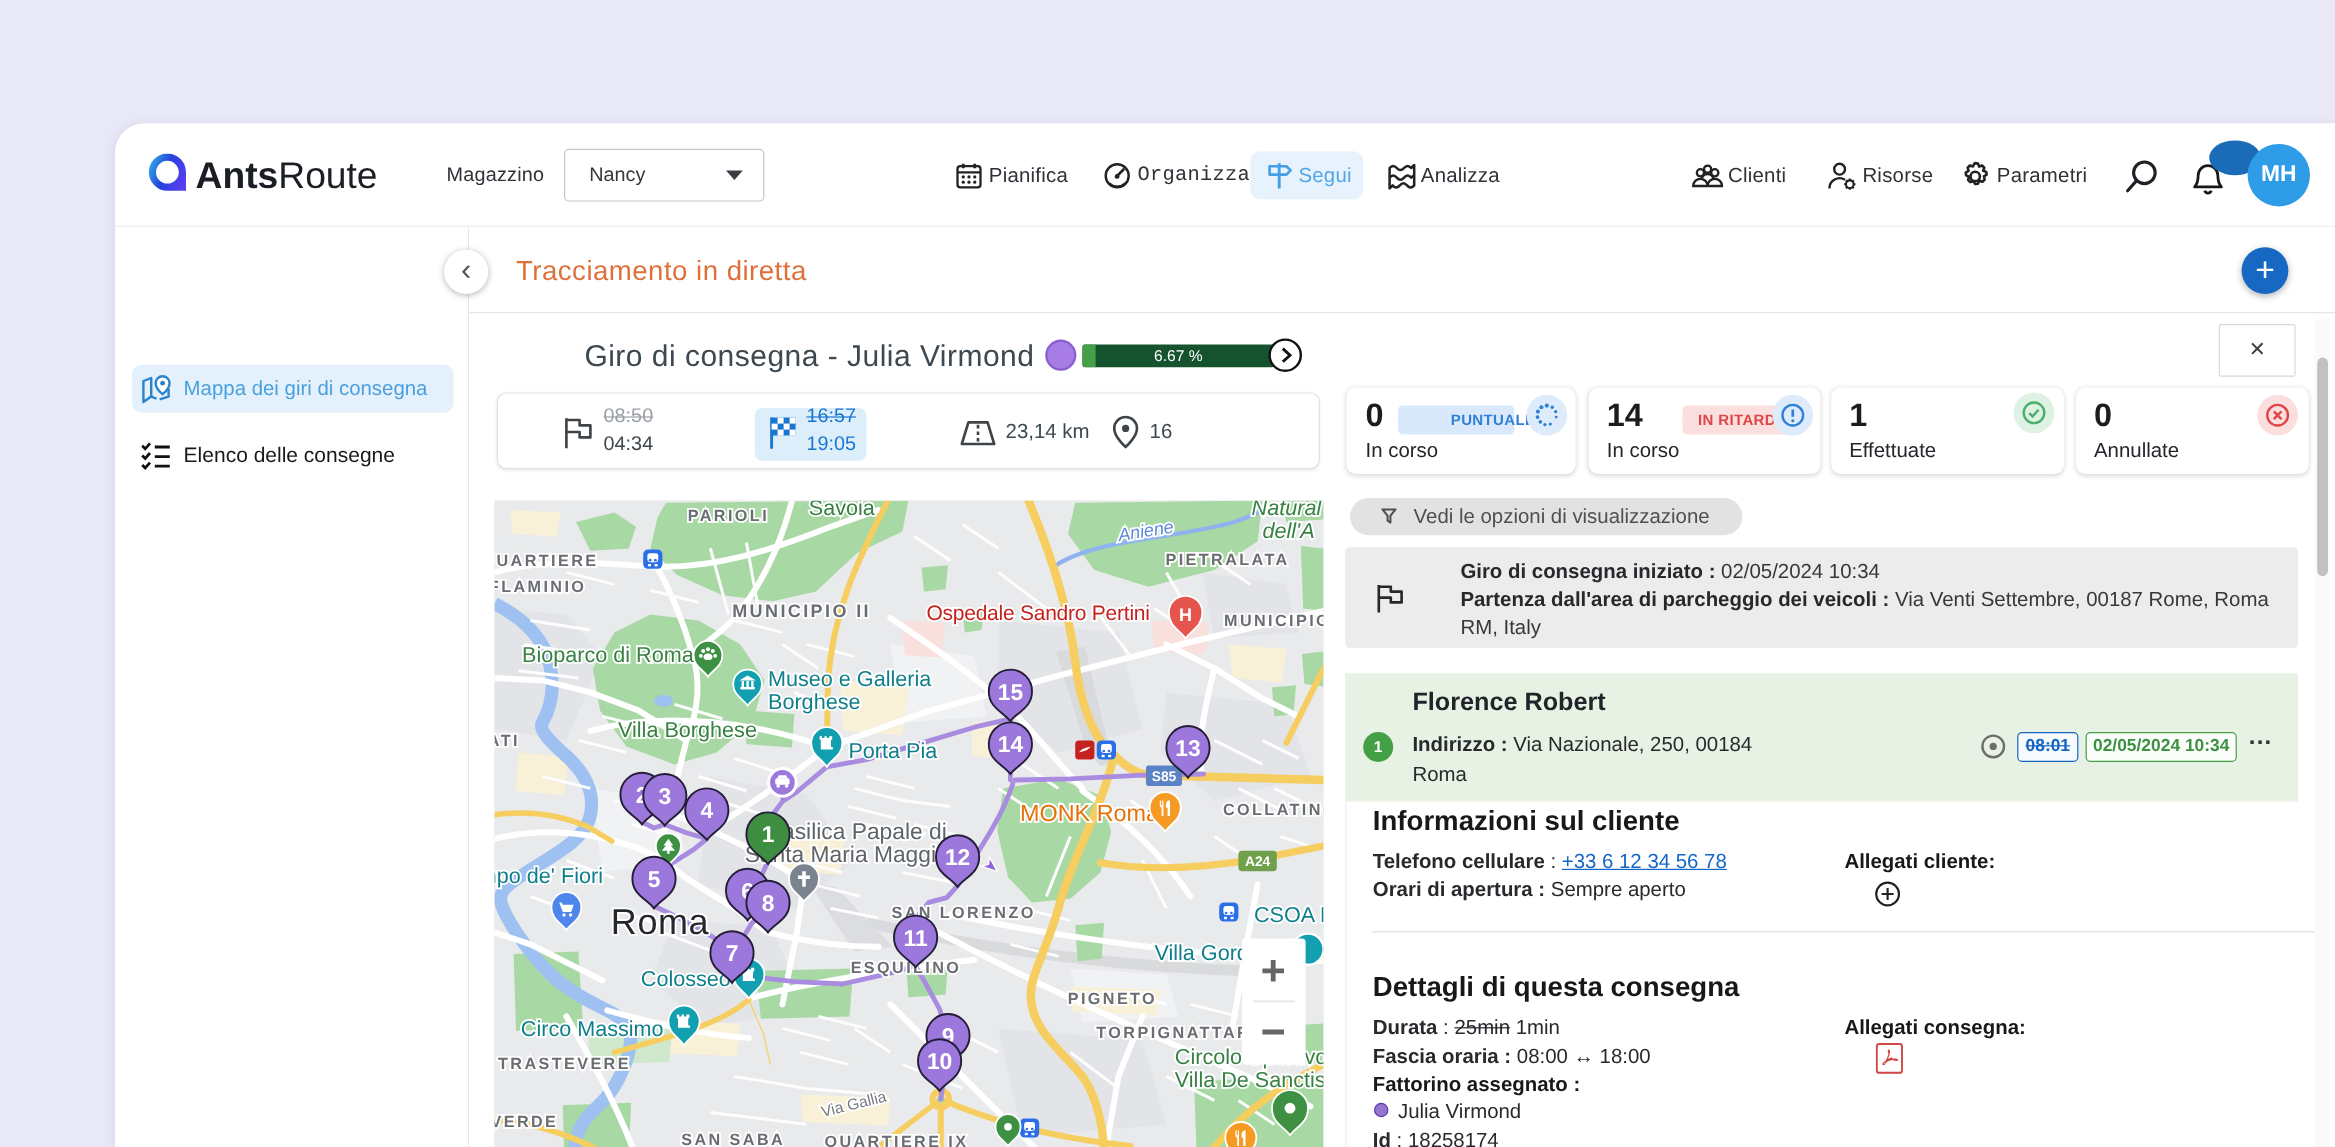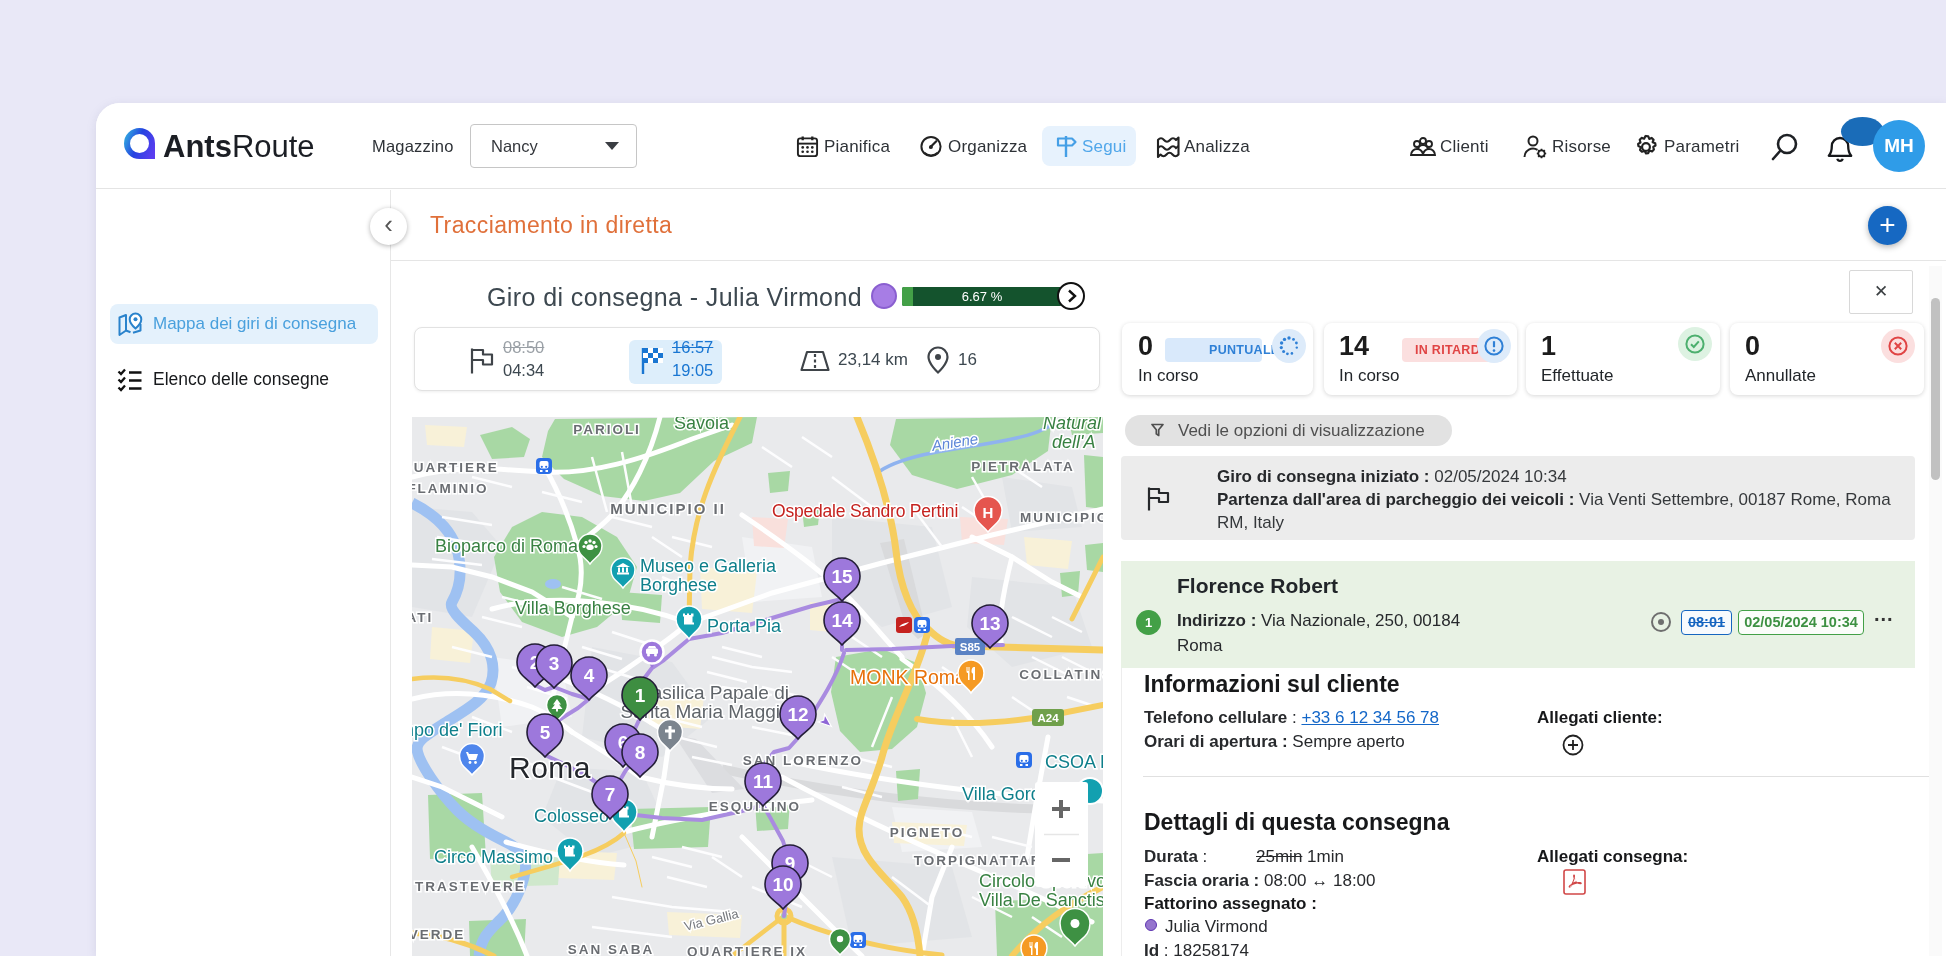--- a/index.html
+++ b/index.html
@@ -47,21 +47,21 @@
     </g>
   </svg>
 <div class="abs navlabel" style="left:824px;top:137px;">Pianifica</div>
 
 <svg class="abs ico" style="left:919px;top:135px" width="24" height="23" viewBox="0 0 24 24">
     <circle cx="12" cy="12" r="10" fill="none" stroke="#222" stroke-width="2.1"></circle>
     <path d="M11 13 L17.5 6.5" stroke="#222" stroke-width="2.3" stroke-linecap="round"></path>
     <circle cx="12" cy="12.5" r="2" fill="#222"></circle>
     <path d="M5 18.5 a9.9 9.9 0 0 0 14 0" fill="none" stroke="#222" stroke-width="2.1"></path>
   </svg>
-<div class="abs navlabel" style="left:948px;top:137px;">Organizza</div>
+<div class="abs navlabel" style="left:948px;top:137px;font-family:Liberation Mono, monospace;">Organizza</div>
 
 <div class="abs" style="left:1042px;top:126px;width:94px;height:40px;background:#e7f2fd;border-radius:8px;"></div>
 <svg class="abs ico" style="left:1054px;top:134px" width="24" height="25" viewBox="0 0 24 25">
     <path d="M12 2 v21" stroke="#459fe6" stroke-width="2.4"></path>
     <path d="M4 4.5 h14 l3.5 3.5 -3.5 3.5 h-14 z" fill="none" stroke="#459fe6" stroke-width="2.2" stroke-linejoin="round"></path>
   </svg>
 <div class="abs navlabel" style="left:1082px;top:137px;color:#51a7ea;">Segui</div>
 
 <svg class="abs ico" style="left:1156px;top:136px" width="25" height="23" viewBox="0 0 25 23">
     <path d="M2 4 q3-3.5 6 0 t6 0 t6 0 l2.5-2.5 v17 q-3 3.5 -6 0 t-6 0 t-6 0 L2 21 Z" fill="none" stroke="#222" stroke-width="2.1" stroke-linejoin="round"></path>
@@ -267,21 +267,21 @@
 <div class="abs" style="left:1144px;top:732px;font-size:17px;color:#27292c;"><b>Orari di apertura :</b> Sempre aperto</div>
 <div class="abs" style="left:1537px;top:708px;font-size:17px;font-weight:700;color:#17181a;">Allegati cliente:</div>
 <svg class="abs" style="left:1562px;top:734px" width="22" height="22" viewBox="0 0 22 22">
     <circle cx="11" cy="11" r="9.5" fill="none" stroke="#222" stroke-width="1.8"></circle>
     <path d="M11 6 v10 M6 11 h10" stroke="#222" stroke-width="1.8"></path>
   </svg>
 
 <div class="abs" style="left:1143px;top:776px;width:786px;height:1px;background:#e0e0e0;"></div>
 
 <div class="abs" style="left:1144px;top:809px;font-size:23px;font-weight:700;color:#17181a;">Dettagli di questa consegna</div>
-<div class="abs" style="left:1144px;top:847px;font-size:17px;color:#27292c;"><b>Durata</b> : <span style="text-decoration:line-through;margin-left:44px;">25min</span> 1min</div>
+<div class="abs" style="left:1144px;top:847px;font-size:17px;color:#27292c;"><b>Durata</b> : <span style="text-decoration:line-through;">25min</span> 1min</div>
 <div class="abs" style="left:1144px;top:871px;font-size:17px;color:#27292c;"><b>Fascia oraria :</b> 08:00 ↔ 18:00</div>
 <div class="abs" style="left:1144px;top:894px;font-size:17px;font-weight:700;color:#17181a;">Fattorino assegnato :</div>
 <div class="abs" style="left:1145px;top:919px;width:12px;height:12px;border-radius:50%;background:#9575cd;border:1.5px solid #5e35b1;"></div>
 <div class="abs" style="left:1165px;top:917px;font-size:17px;color:#27292c;">Julia Virmond</div>
 <div class="abs" style="left:1144px;top:941px;font-size:17px;color:#27292c;"><b>Id</b> : 18258174</div>
 <div class="abs" style="left:1537px;top:847px;font-size:17px;font-weight:700;color:#17181a;">Allegati consegna:</div>
 <svg class="abs" style="left:1563px;top:869px" width="23" height="26" viewBox="0 0 23 26">
     <rect x="1" y="1" width="21" height="24" rx="2" fill="#fff" stroke="#d14747" stroke-width="1.6"></rect>
     <path d="M6.2 18.5 c-1.5-.8 .2-2.6 2.2-3.6 c1-1.8 1.9-4 2.3-5.6 c-.8-1.8-.9-3.6 .3-3.7 c1.3-.1 1.2 1.9 .7 3.6 c.6 1.5 1.7 3 2.8 4 c2.3-.3 4.4 .1 4.3 1.2 c-.1 1.2-2.7 .8-4.6 0 c-1.6 .3-3.4 .9-4.7 1.6 c-1.1 1.7-2.5 3.1-3.3 2.5 z M7 17.6 c.6 .3 1.6-.9 2-1.6 c-1.2 .6-2.5 1.4-2 1.6 z m4.9-8.3 c-.4 1.3-1 2.8-1.7 4.1 c1-.5 2.2-.9 3.3-1.1 c-.7-.9-1.3-2-1.6-3 z" fill="#d14747"></path>
   </svg>

